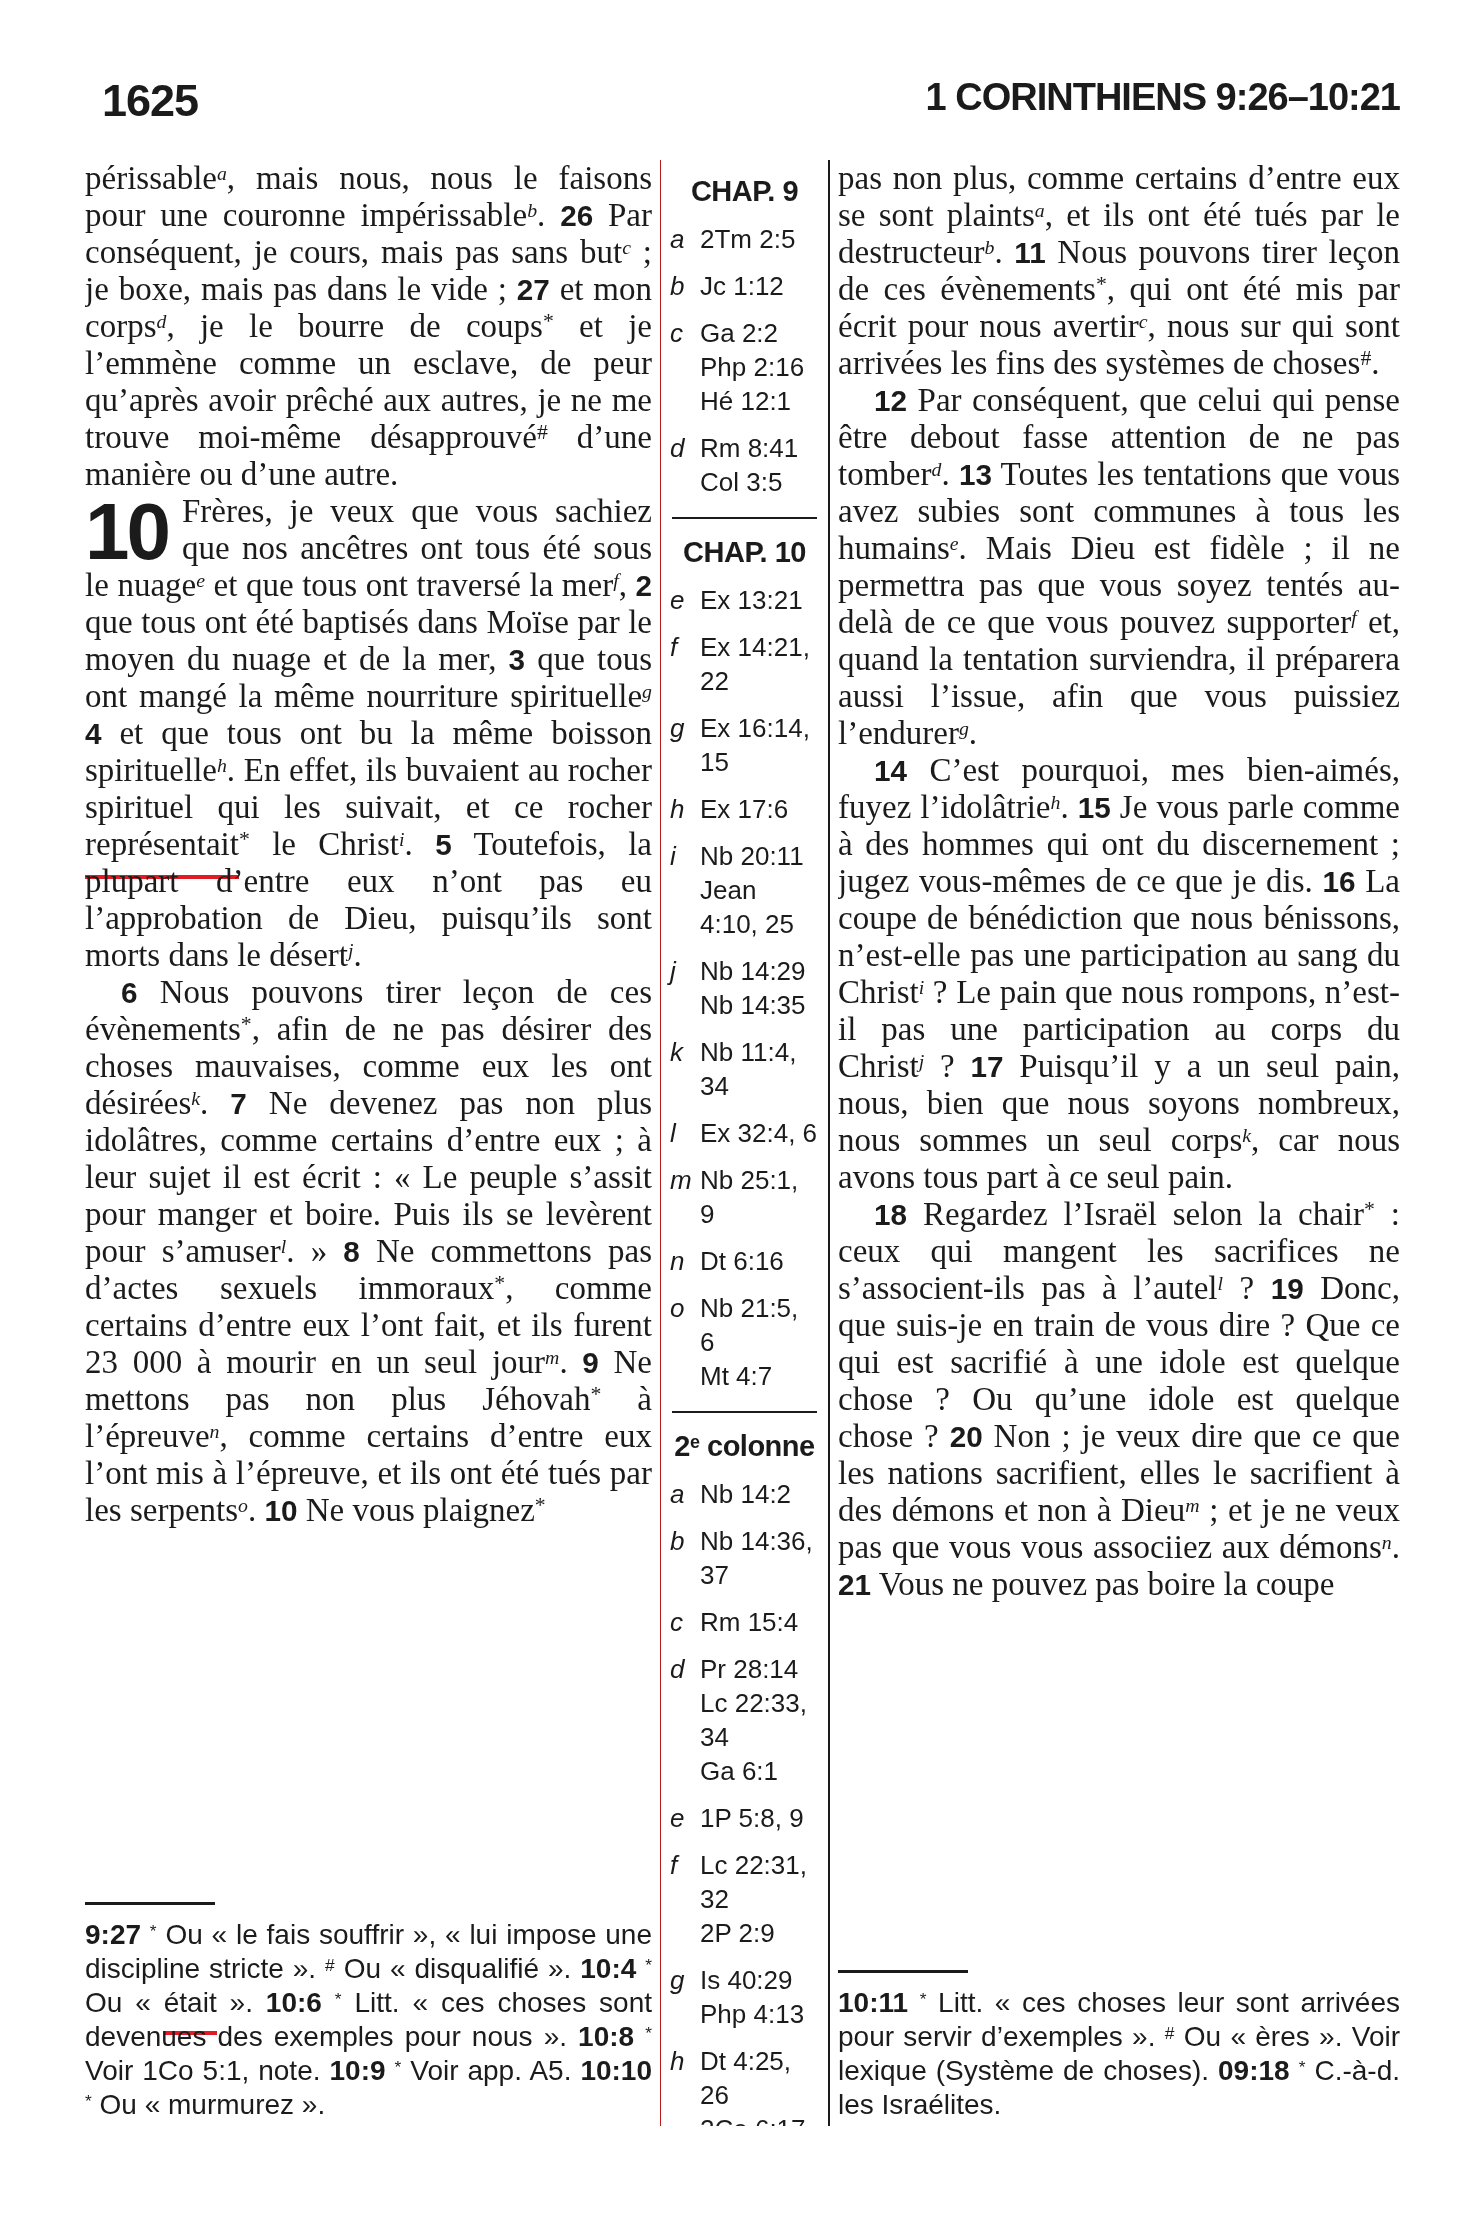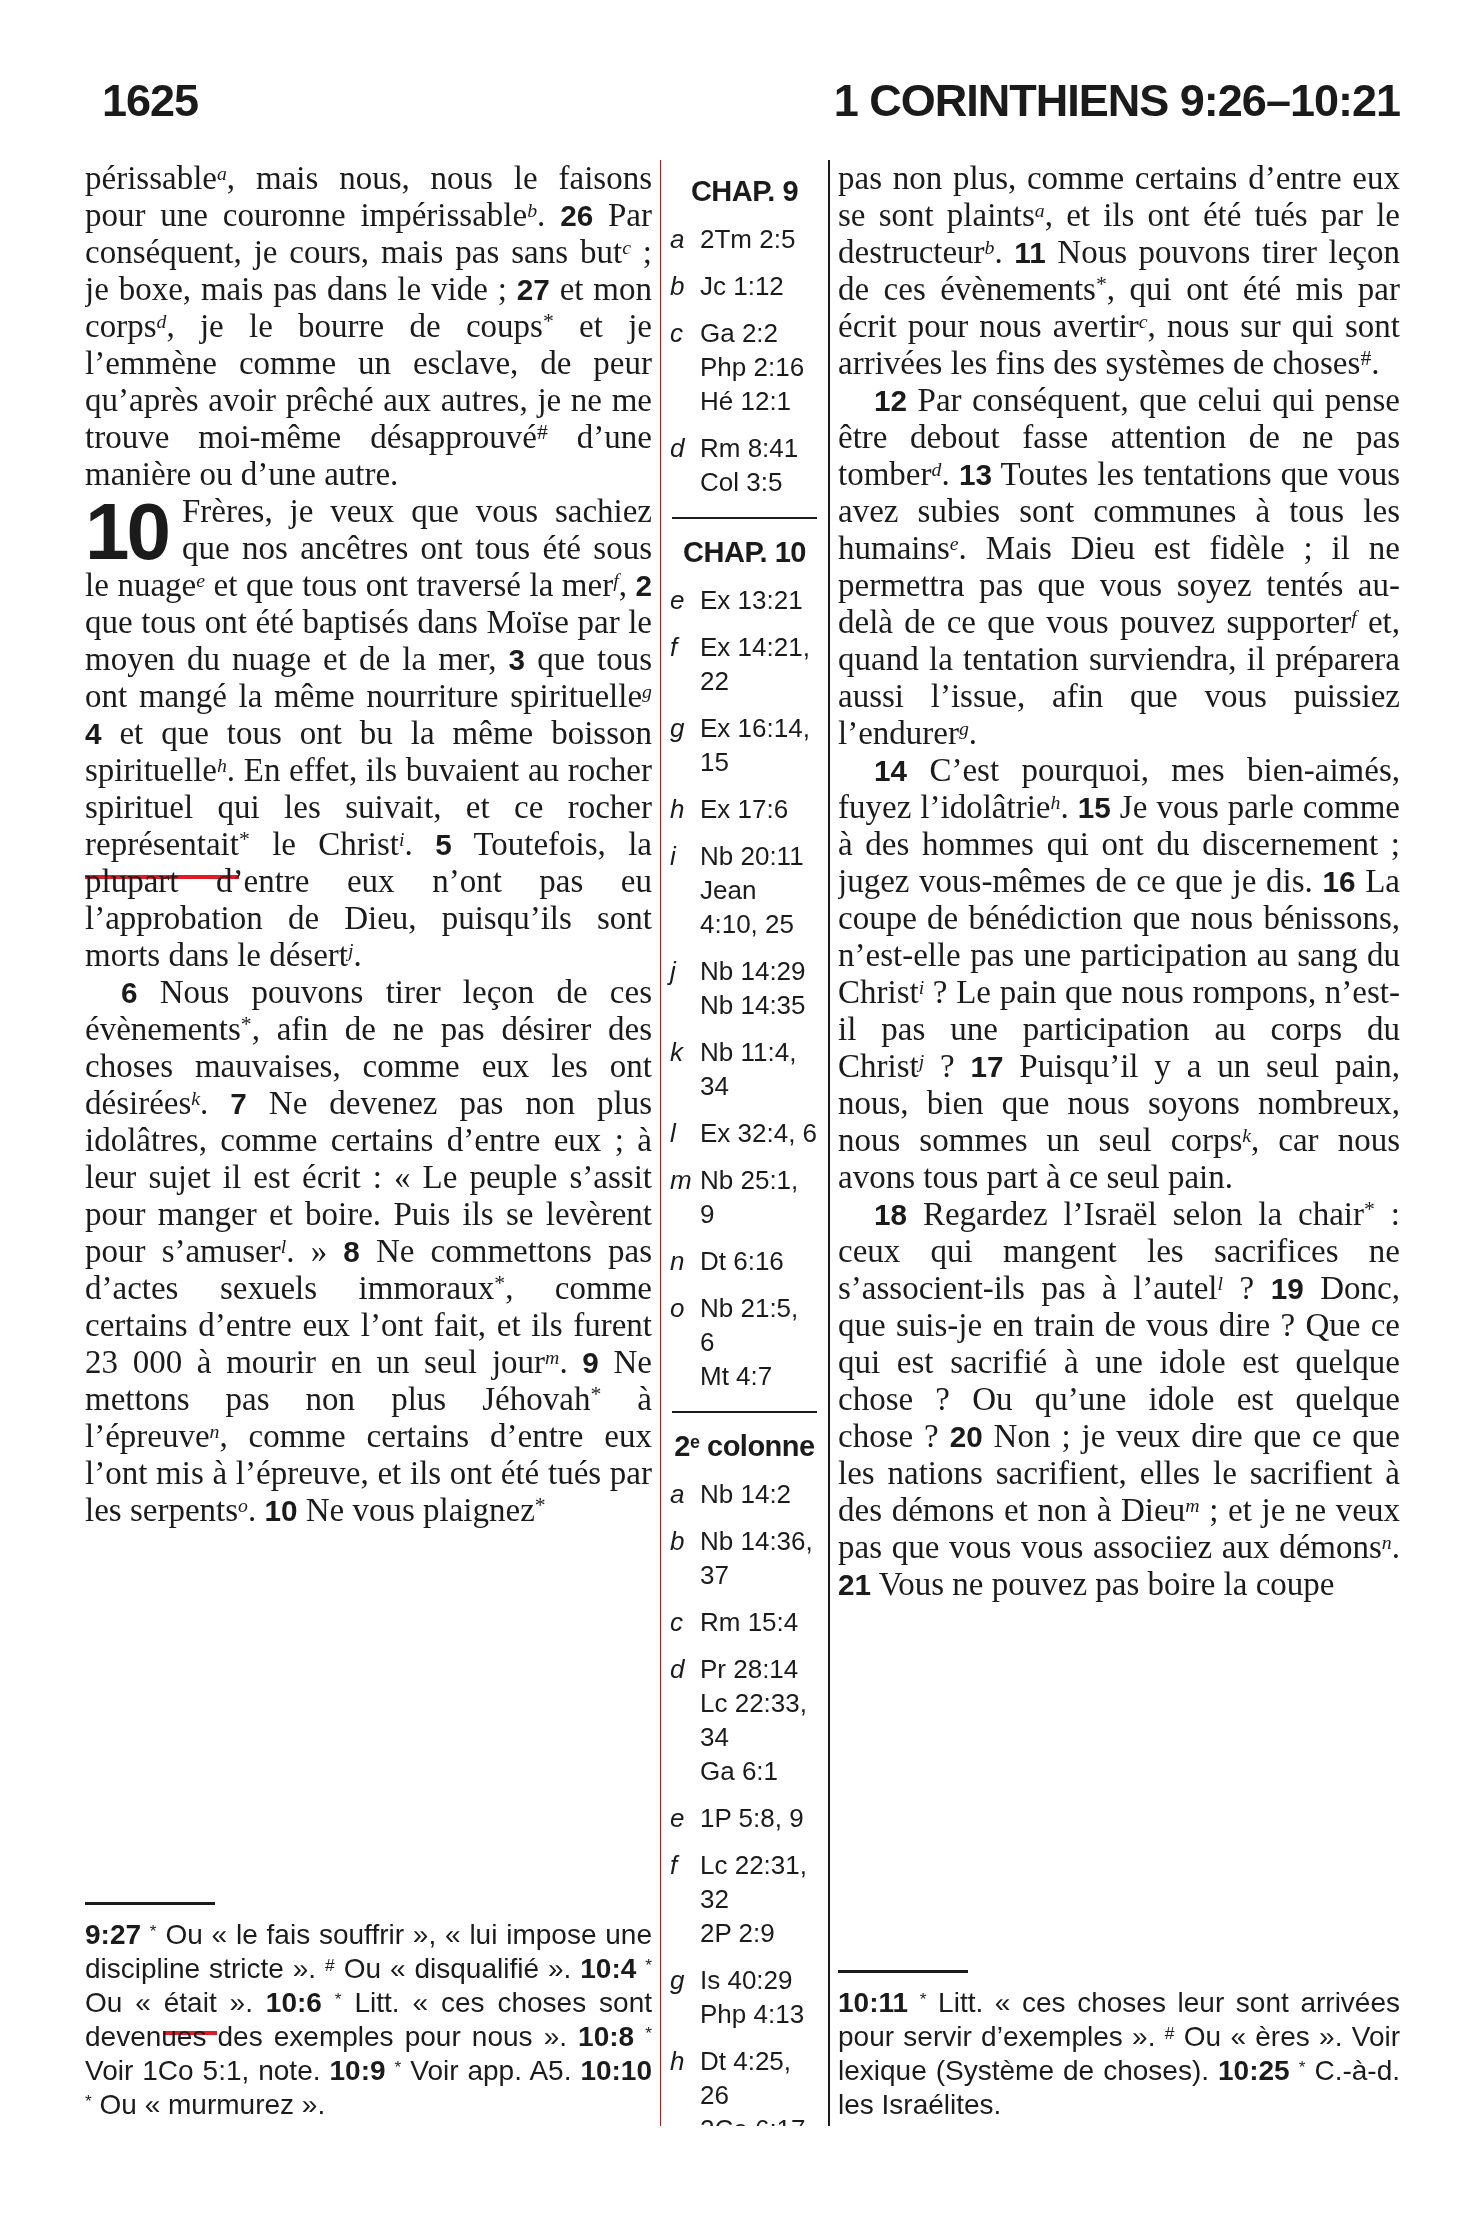--- a/index.html
+++ b/index.html
@@ -9,21 +9,21 @@
   }
   
   .page-num{
     position:absolute;left:102px;top:78px;
     font-family:"Liberation Sans",sans-serif;font-weight:bold;
     font-size:45px;line-height:1;letter-spacing:-1px;
   }
   .page-title{
     position:absolute;right:83px;top:78px;
     font-family:"Liberation Sans",sans-serif;font-weight:bold;
-    font-size:45px;line-height:1;letter-spacing:-1px;text-align:right;
+    font-size:38px;line-height:1;letter-spacing:-1px;text-align:right;
   }
   
   .col{position:absolute;top:160px}
   .col-left{left:85px;width:567px;height:1966px}
   .col-right{left:838px;width:562px;height:1966px}
   .col-center{
     left:660px;width:170px;height:1966px;box-sizing:border-box;
     border-left:1px solid #b91c1c;border-right:2px solid #1b1b1b;
     font-family:"Liberation Sans",sans-serif;padding:4px 9px 0 9px;
     overflow:hidden;
@@ -239,15 +239,15 @@
 
 <div class="col col-right">
   <div class="body-text" id="right-body">
       <p>pas non plus, comme certains d’entre eux se sont plaints<span class="sup-ref">a</span>, et ils ont été tués par le destructeur<span class="sup-ref">b</span>. <span class="verse-num">11</span> Nous pouvons tirer leçon de ces évènements<span class="sup-sym">*</span>, qui ont été mis par écrit pour nous avertir<span class="sup-ref">c</span>, nous sur qui sont arrivées les fins des systèmes de choses<span class="sup-sym">#</span>.</p>
       <p class="para-indent"><span class="verse-num">12</span> Par conséquent, que celui qui pense être debout fasse attention de ne pas tomber<span class="sup-ref">d</span>. <span class="verse-num">13</span> Toutes les tentations que vous avez subies sont communes à tous les humains<span class="sup-ref">e</span>. Mais Dieu est fidèle&nbsp;; il ne permettra pas que vous soyez tentés au-delà de ce que vous pouvez supporter<span class="sup-ref">f</span> et, quand la tentation surviendra, il préparera aussi l’issue, afin que vous puissiez l’endurer<span class="sup-ref">g</span>.</p>
       <p class="para-indent"><span class="verse-num">14</span> C’est pourquoi, mes bien-aimés, fuyez l’idolâtrie<span class="sup-ref">h</span>. <span class="verse-num">15</span> Je vous parle comme à des hommes qui ont du discernement&nbsp;; jugez vous-mêmes de ce que je dis. <span class="verse-num">16</span> La coupe de bénédiction que nous bénissons, n’est-elle pas une participation au sang du Christ<span class="sup-ref">i</span>&nbsp;? Le pain que nous rompons, n’est-il pas une participation au corps du Christ<span class="sup-ref">j</span>&nbsp;? <span class="verse-num">17</span> Puisqu’il y a un seul pain, nous, bien que nous soyons nombreux, nous sommes un seul corps<span class="sup-ref">k</span>, car nous avons tous part à ce seul pain.</p>
       <p class="para-indent"><span class="verse-num">18</span> Regardez l’Israël selon la chair<span class="sup-sym">*</span>&nbsp;: ceux qui mangent les sacrifices ne s’associent-ils pas à l’autel<span class="sup-ref">l</span>&nbsp;? <span class="verse-num">19</span> Donc, que suis-je en train de vous dire&nbsp;? Que ce qui est sacrifié à une idole est quelque chose&nbsp;? Ou qu’une idole est quelque chose&nbsp;? <span class="verse-num">20</span> Non&nbsp;; je veux dire que ce que les nations sacrifient, elles le sacrifient à des démons et non à Dieu<span class="sup-ref">m</span>&nbsp;; et je ne veux pas que vous vous associiez aux démons<span class="sup-ref">n</span>. <span class="verse-num">21</span> Vous ne pouvez pas boire la coupe</p>
     </div>
   <div class="footnotes">
     <div class="fn-rule"></div>
-    <p style="margin:0" id="right-fn"><span class="fn-num">10:11</span> <span class="sup-sym">*</span> Litt. «&nbsp;ces choses leur sont arrivées pour servir d’exemples&nbsp;». <span class="sup-sym">#</span> Ou «&nbsp;ères&nbsp;». Voir lexique (Système de choses). <span class="fn-num">10:25</span> <span class="sup-sym">*</span> C.-à-d. les Israélites.</p>
+    <p style="margin:0" id="right-fn"><span class="fn-num">10:11</span> <span class="sup-sym">*</span> Litt. «&nbsp;ces choses leur sont arrivées pour servir d’exemples&nbsp;». <span class="sup-sym">#</span> Ou «&nbsp;ères&nbsp;». Voir lexique (Système de choses). <span class="fn-num">09:18</span> <span class="sup-sym">*</span> C.-à-d. les Israélites.</p>
   </div>
 </div>
 
 </body></html>

